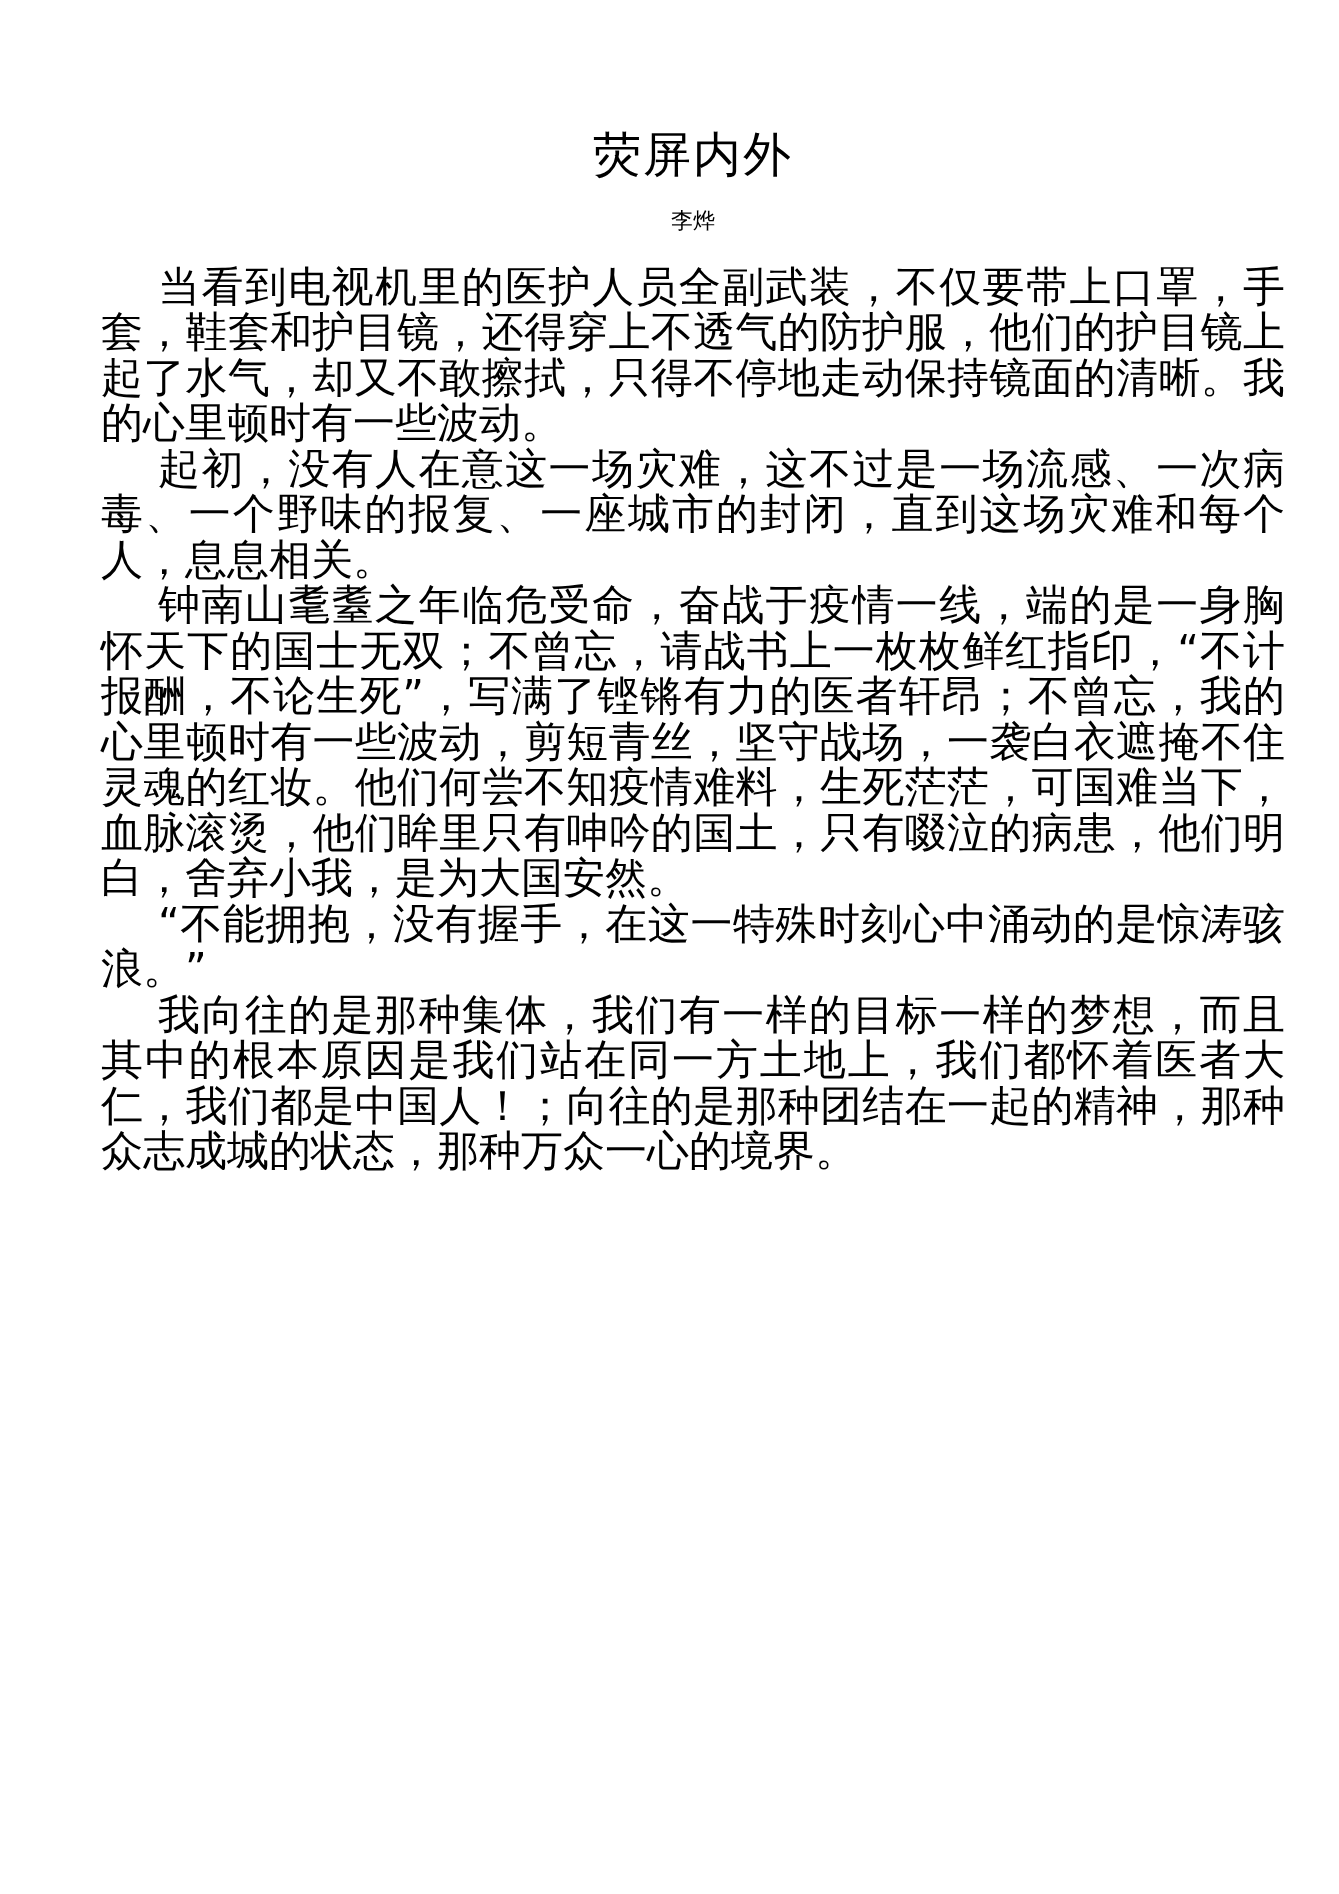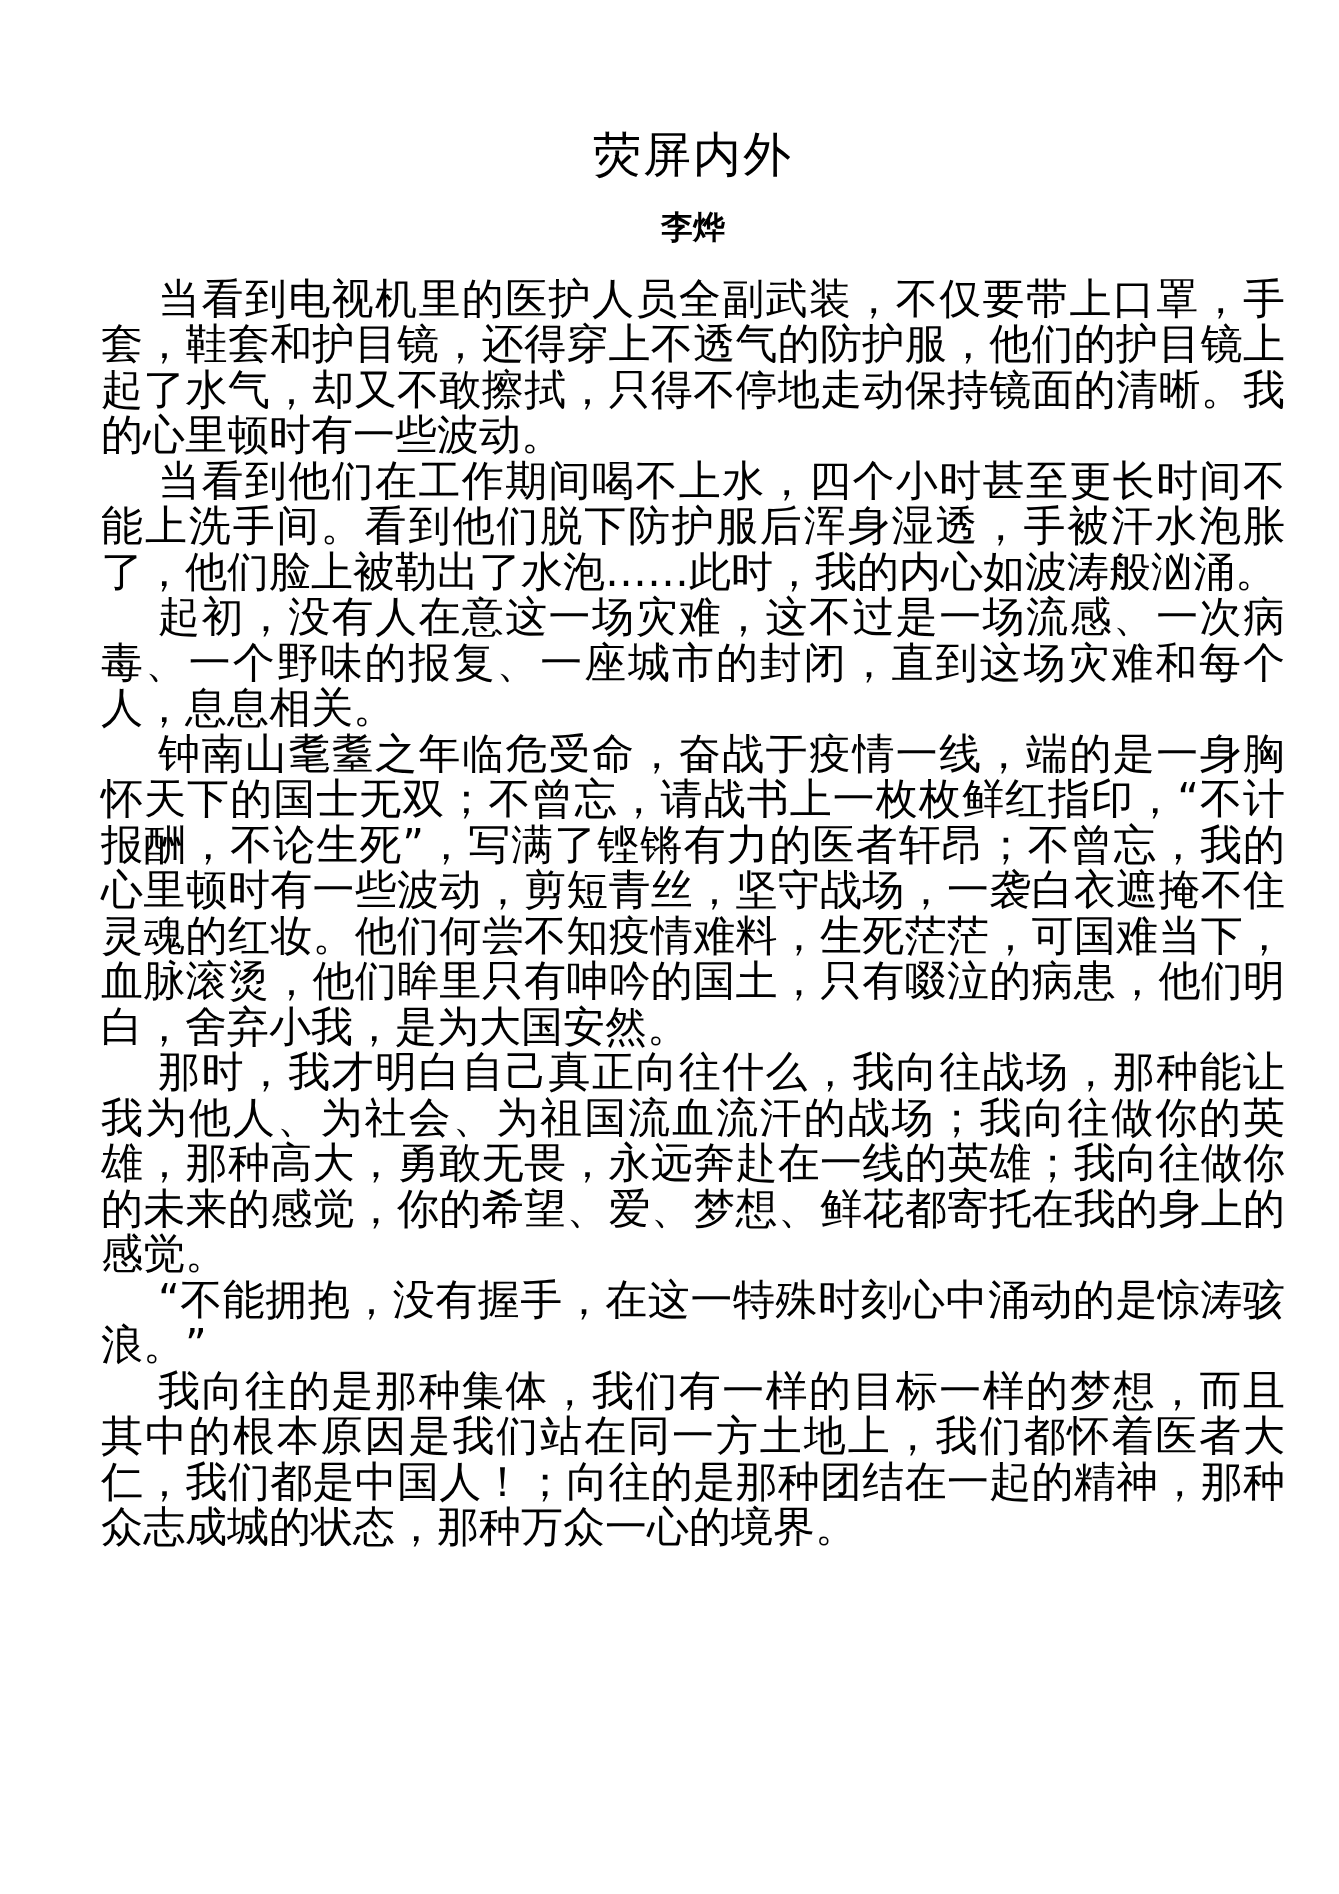--- a/index.html
+++ b/index.html
@@ -22,23 +22,23 @@
   .doc-title {
     margin: 0;
     font-size: 48px;
     line-height: 1.2;
     font-weight: 400;
     text-align: center;
     letter-spacing: 2px;
   }
   .doc-author {
     margin: 24px 0 0 0;
-    font-size: 32px;
+    font-size: 22px;
     line-height: 1.2;
-    font-weight: 700;
+    font-weight: 400;
     text-align: center;
   }
   .doc-body {
     margin-top: 30px;
   }
   .doc-body p {
     margin: 0;
     font-size: 42px;
     line-height: 45.5px;
     font-weight: 400;
@@ -52,20 +52,18 @@
 </head>
 <body>
 
 <div class="page">
   <h1 class="doc-title">荧屏内外</h1>
 
   <div class="doc-author">李烨</div>
 
   <div class="doc-body">
     <p>当看到电视机里的医护人员全副武装，不仅要带上口罩，手套，鞋套和护目镜，还得穿上不透气的防护服，他们的护目镜上起了水气，却又不敢擦拭，只得不停地走动保持镜面的清晰。我的心里顿时有一些波动。</p>
-    <p>当看到他们在工作期间喝不上水，四个小时甚至更长时间不能上洗手间。看到他们脱下防护服后浑身湿透，手被汗水泡胀了，他们脸上被勒出了水泡……此时，我的内心如波涛般汹涌。</p>
     <p>起初，没有人在意这一场灾难，这不过是一场流感、一次病毒、一个野味的报复、一座城市的封闭，直到这场灾难和每个人，息息相关。</p>
     <p>钟南山耄耋之年临危受命，奋战于疫情一线，端的是一身胸怀天下的国士无双；不曾忘，请战书上一枚枚鲜红指印，“不计报酬，不论生死”，写满了铿锵有力的医者轩昂；不曾忘，我的心里顿时有一些波动，剪短青丝，坚守战场，一袭白衣遮掩不住灵魂的红妆。他们何尝不知疫情难料，生死茫茫，可国难当下，血脉滚烫，他们眸里只有呻吟的国土，只有啜泣的病患，他们明白，舍弃小我，是为大国安然。</p>
-    <p>那时，我才明白自己真正向往什么，我向往战场，那种能让我为他人、为社会、为祖国流血流汗的战场；我向往做你的英雄，那种高大，勇敢无畏，永远奔赴在一线的英雄；我向往做你的未来的感觉，你的希望、爱、梦想、鲜花都寄托在我的身上的感觉。</p>
     <p>“不能拥抱，没有握手，在这一特殊时刻心中涌动的是惊涛骇浪。”</p>
     <p>我向往的是那种集体，我们有一样的目标一样的梦想，而且其中的根本原因是我们站在同一方土地上，我们都怀着医者大仁，我们都是中国人！；向往的是那种团结在一起的精神，那种众志成城的状态，那种万众一心的境界。</p>
   </div>
 </div>
 
 </body></html>

